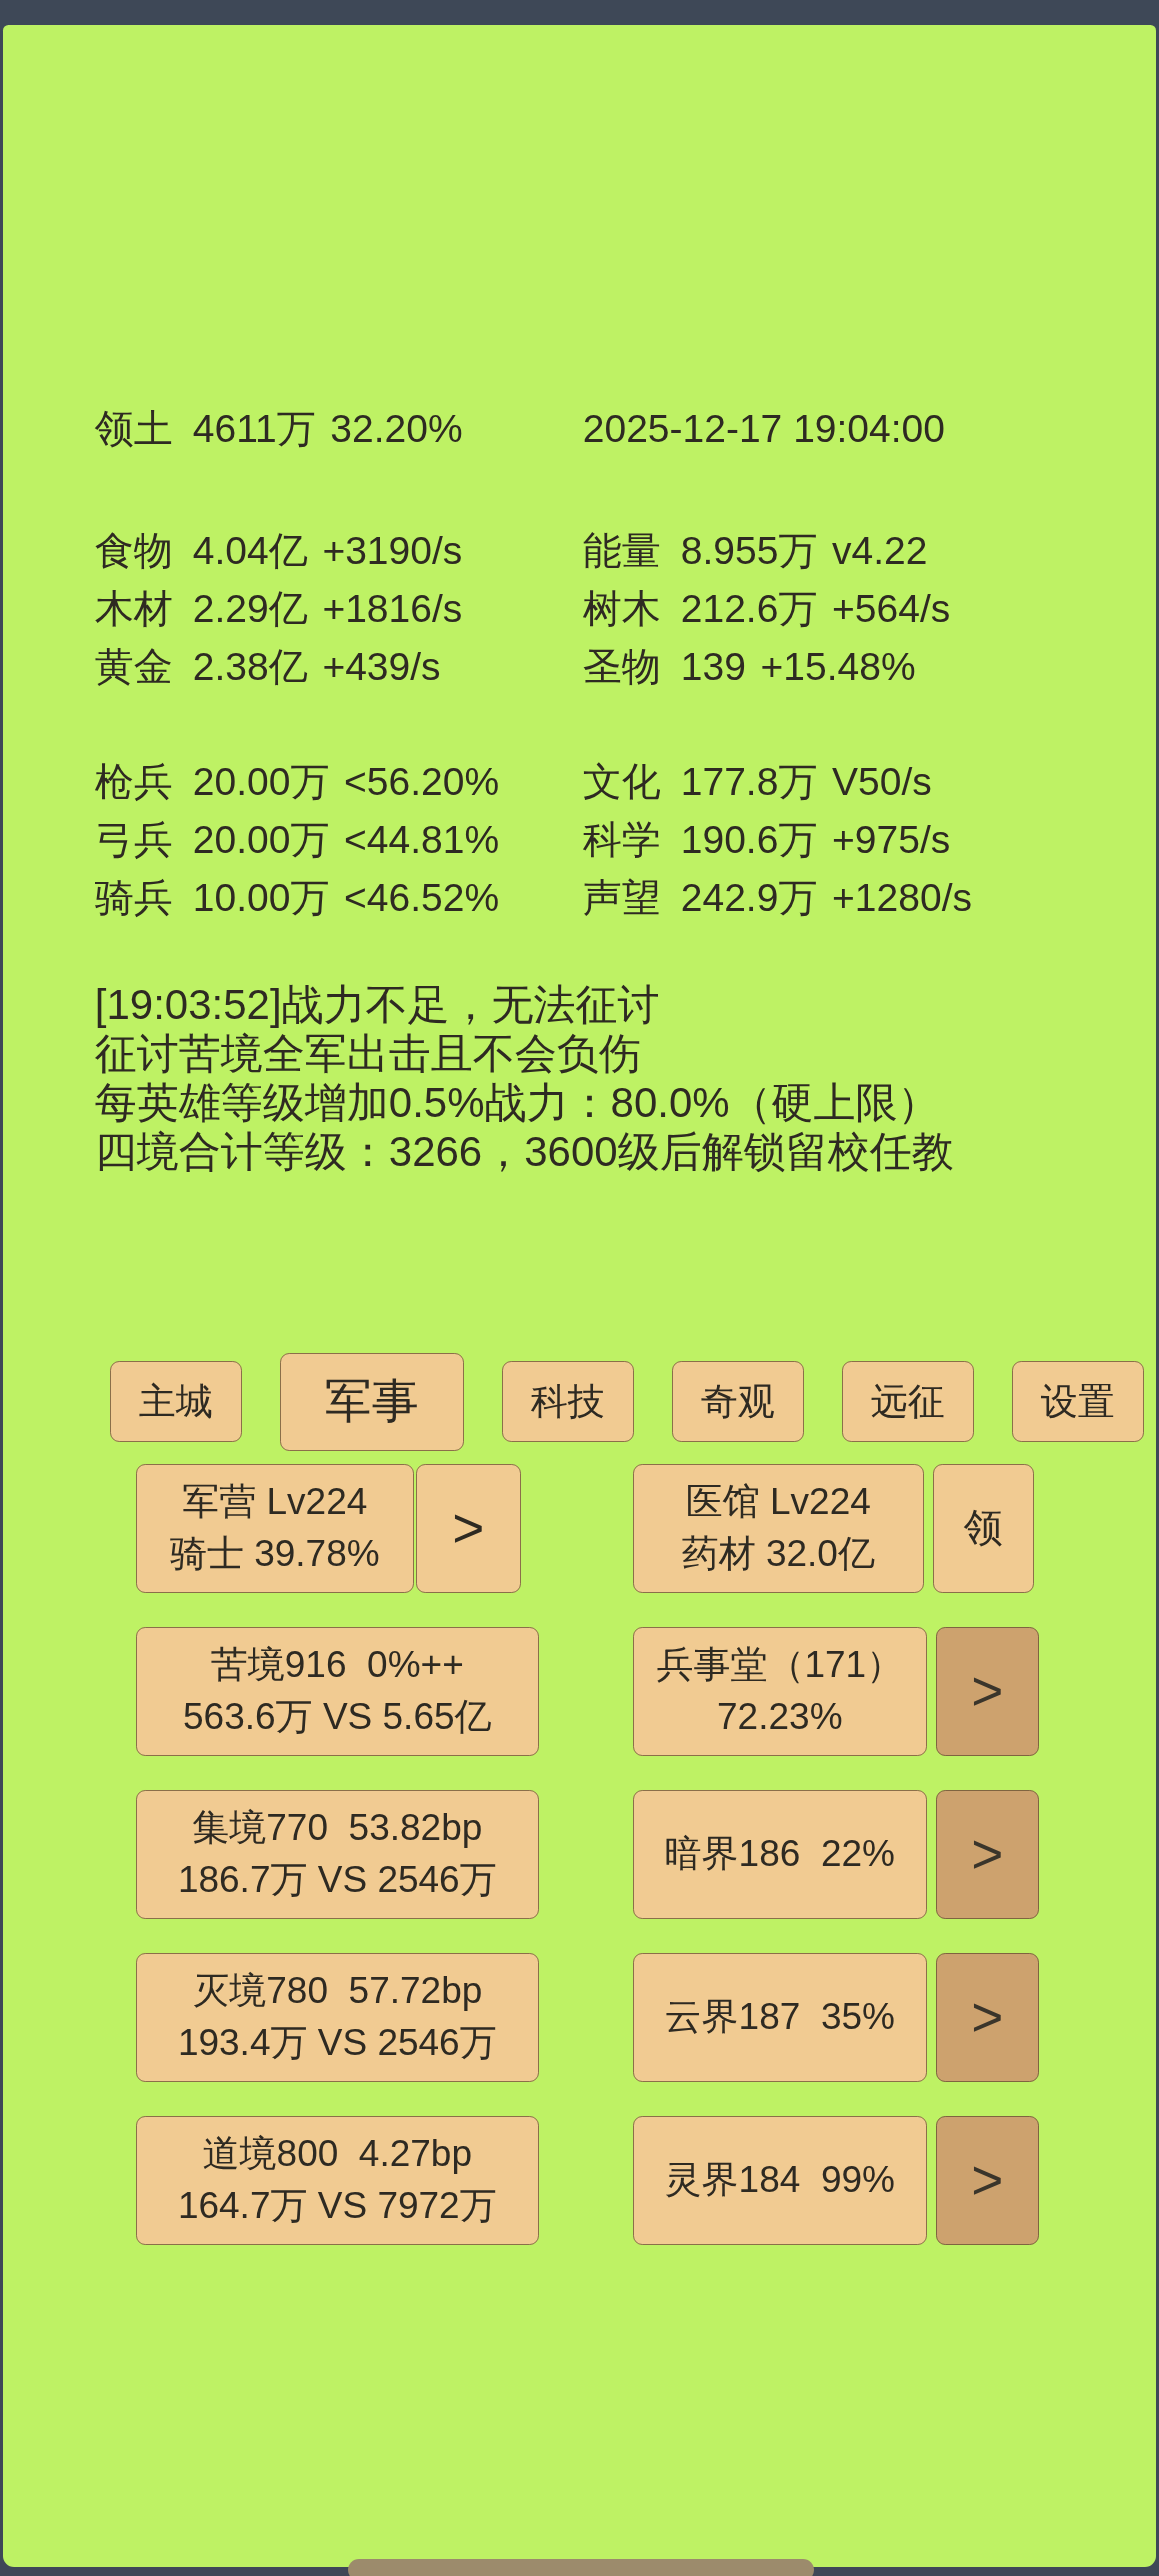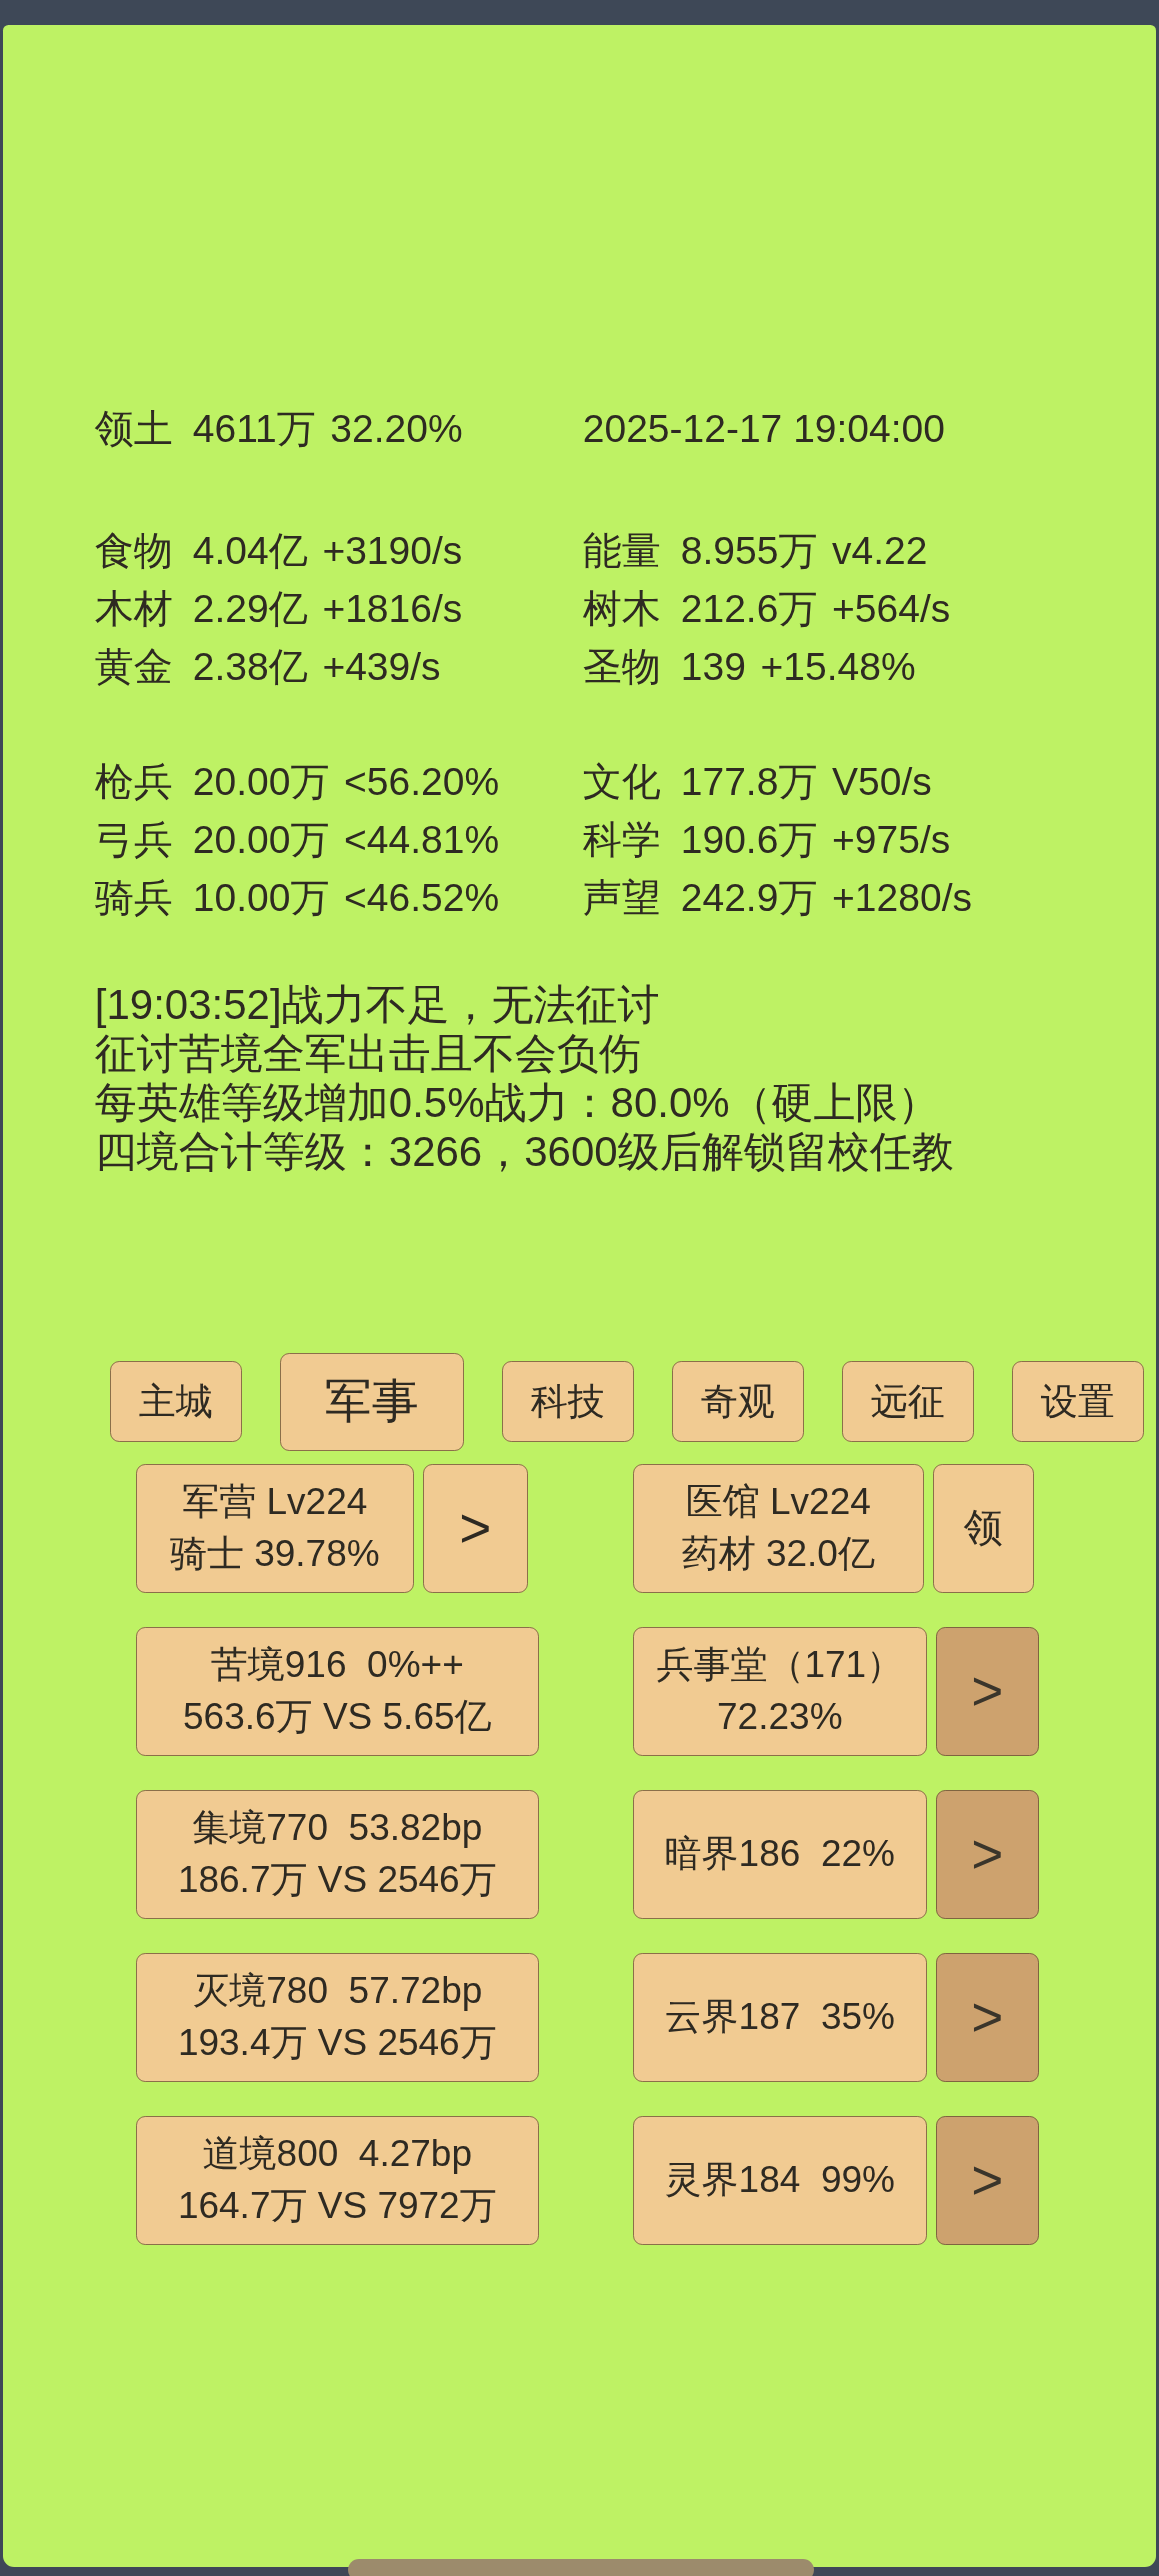--- a/index.html
+++ b/index.html
@@ -32,21 +32,21 @@
   .tab {
     height:81px; padding:0 28px; font-size:37px; color:#2e2a22;
     background:#f1cb92; border:1.8px solid #8b6f49; border-radius:9.2px;
     display:flex; align-items:center; justify-content:center;
     box-sizing:border-box; cursor:pointer;
   }
   .tab.active { height:98px; padding:0 44px; font-size:47px; }
   
   .grid { position:absolute; left:0; top:1439px; width:1159px; }
   .g-row { position:relative; height:129px; margin-bottom:34px; }
-  .g-left  { position:absolute; left:133px; top:0; display:flex; gap:9px; height:159px; }
+  .g-left  { position:absolute; left:133px; top:0; display:flex; gap:2px; height:159px; }
   .g-right { position:absolute; left:630px; top:0; display:flex; gap:9px; height:129px; }
   .panel-btn {
     background:#f1cb92; border:1.8px solid #8b6f49; border-radius:9.2px;
     box-sizing:border-box; height:129px;
     display:flex; flex-direction:column; align-items:center; justify-content:center;
     font-size:37px; color:#2e2a22; cursor:pointer;
   }
   .b-line { white-space:pre; line-height:52px; text-align:center; }
   .chev { font-size:55px; }
   .chev.dark { background:#cda26e; border-color:#7f6440; color:#3a352b; }

